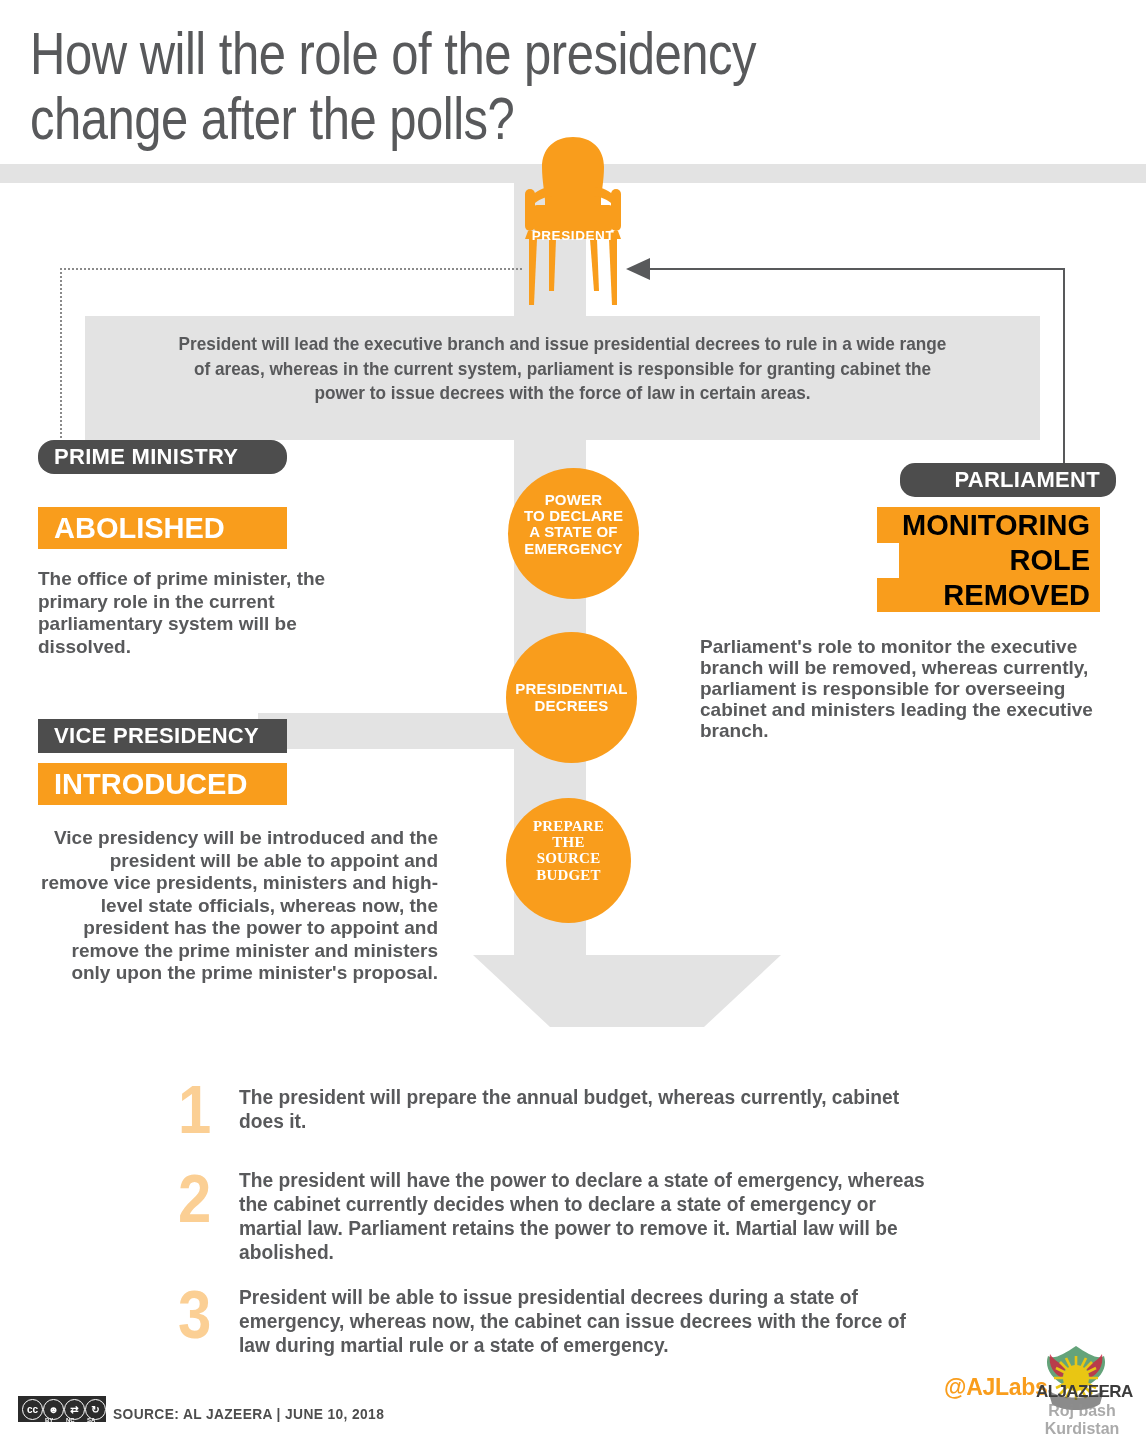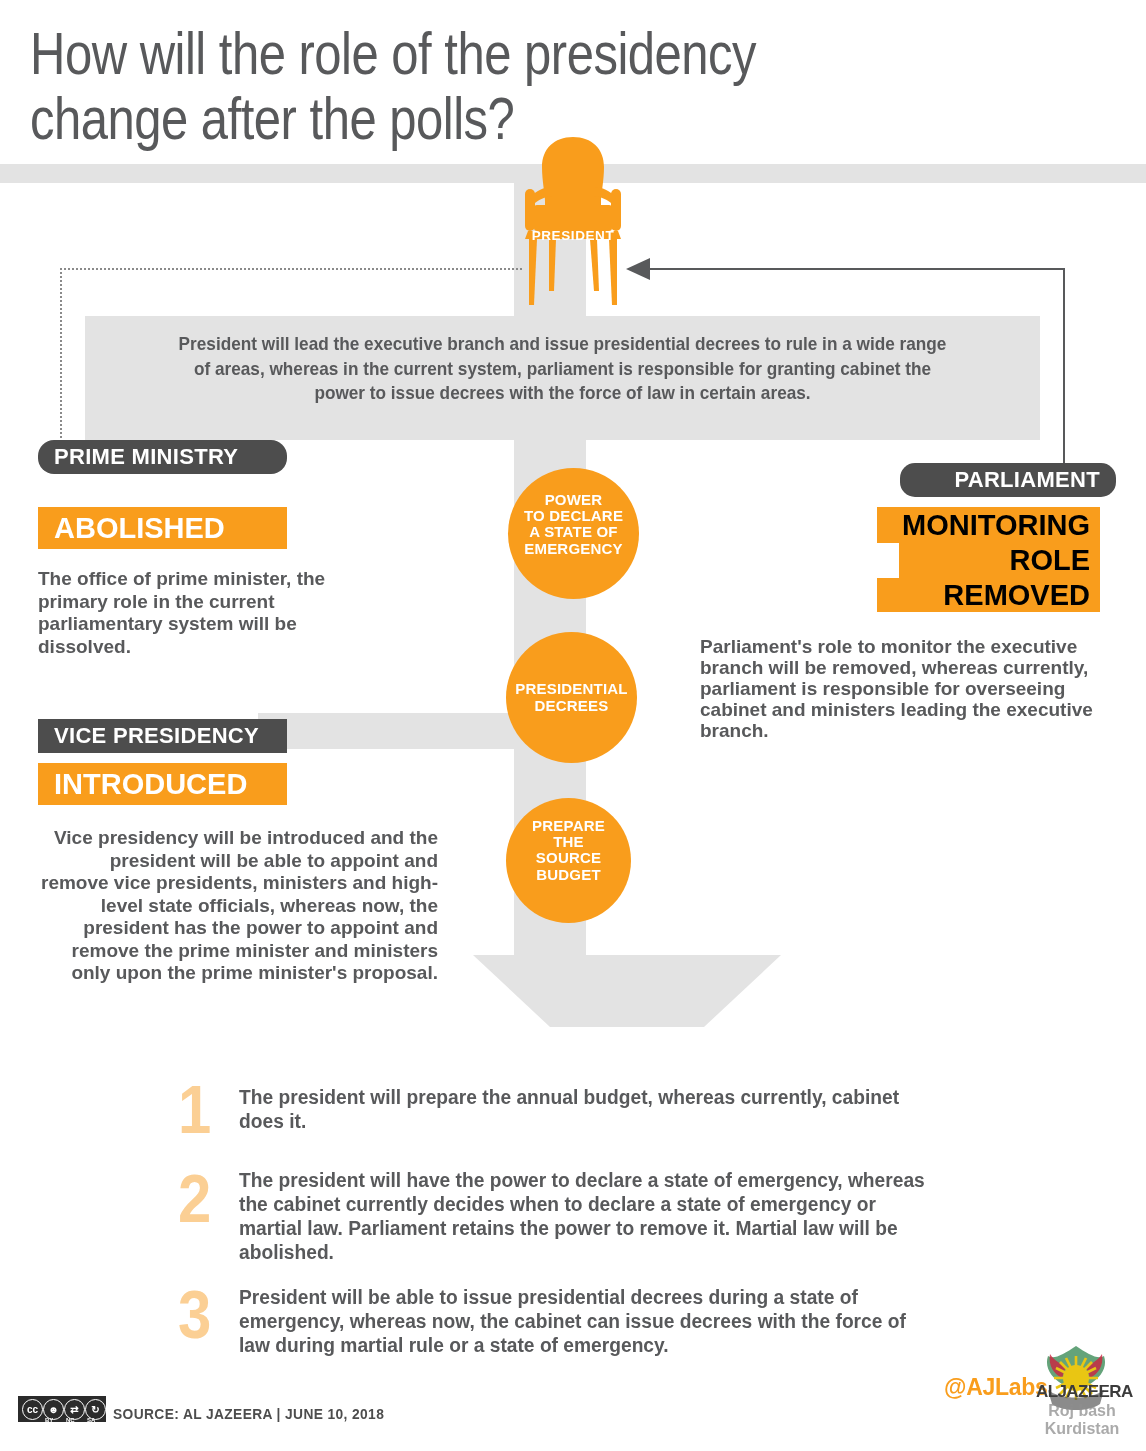--- a/index.html
+++ b/index.html
@@ -142,21 +142,21 @@
 
   
   .circle{
     position:absolute;border-radius:50%;background:#f99d1c;
     color:#ffffff;font-weight:bold;text-align:center;
     display:flex;align-items:center;justify-content:flex-end;
   }
   .circle .ctext{line-height:1.08;font-size:15px;letter-spacing:0.2px;width:100%;}
   #c1{left:508px;top:468px;width:131px;height:131px;align-items:flex-start;padding-top:24px;box-sizing:border-box;}
   #c2{left:506px;top:632px;width:131px;height:131px;}
-  #c3{left:506px;top:798px;width:125px;height:125px;align-items:flex-start;padding-top:20px;box-sizing:border-box;}
+  #c3{left:506px;top:798px;width:125px;height:125px;align-items:flex-start;padding-top:20px;box-sizing:border-box;font-family:Liberation Serif, serif;}
 
   
   .num{
     position:absolute;color:#fbcf94;font-weight:bold;font-size:68px;
     line-height:62px;width:70px;text-align:left;
     transform:scaleX(0.88);transform-origin:left top;
   }
   .numtext{
     position:absolute;color:#58595b;font-weight:bold;
     font-size:20px;line-height:24px;width:730px;

